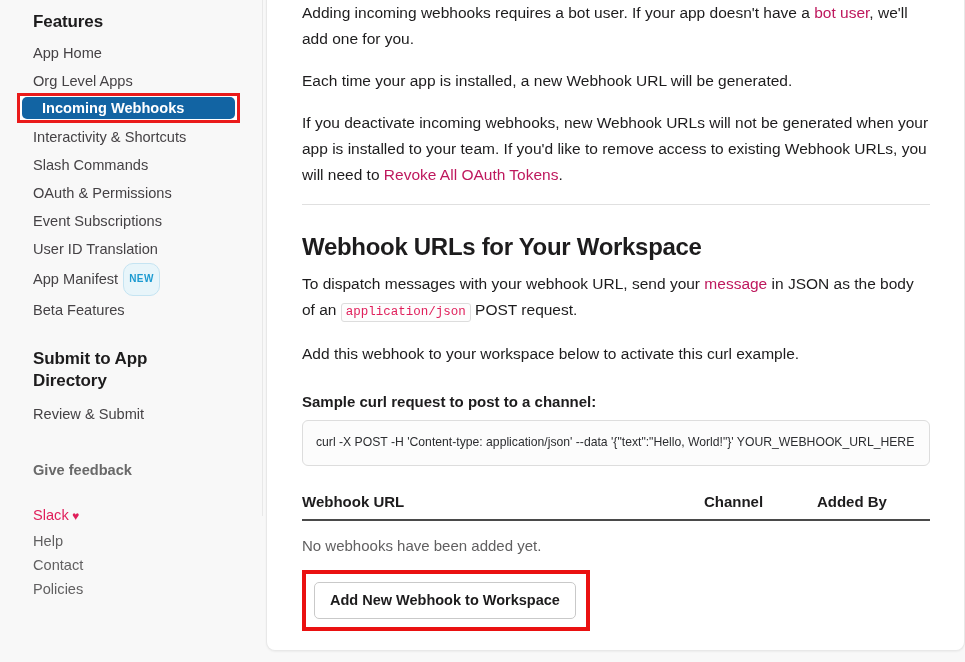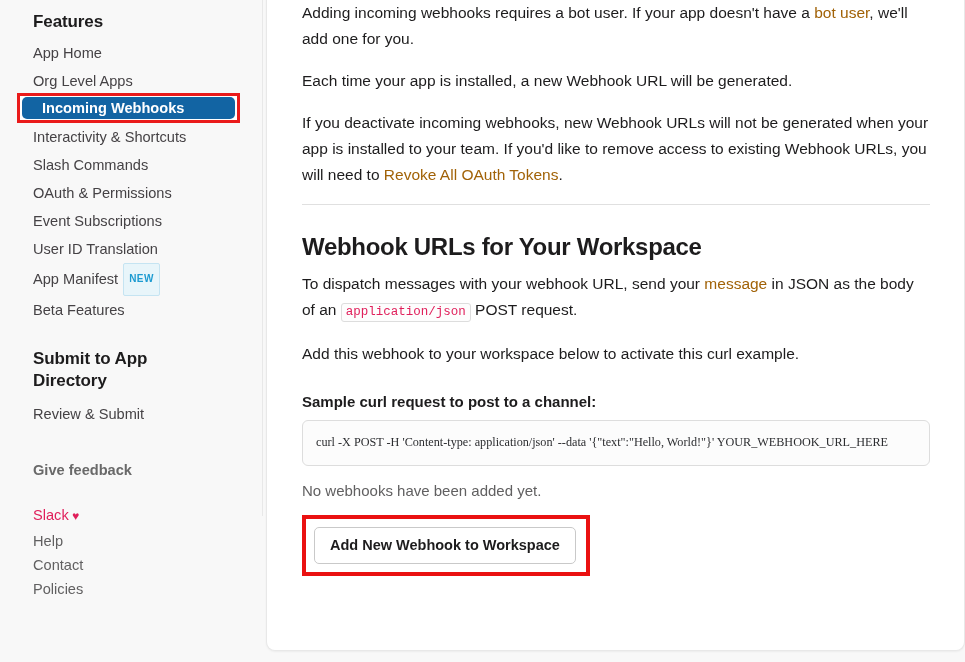--- a/index.html
+++ b/index.html
@@ -73,21 +73,21 @@
   }
 
   .badge-new {
     display: inline-block;
     font-size: 10px;
     font-weight: bold;
     letter-spacing: 0.4px;
     color: #1d9bd1;
     background: #e8f5fa;
     border: 1px solid #c5e4f2;
-    border-radius: 2px;
+    border-radius: 10px;
     padding: 1px 5px 2px 5px;
     vertical-align: 2px;
     margin-left: 5px;
   }
 
   .nav-muted {
     display: block;
     font-size: 14.6px;
     color: #696969;
     line-height: 28px;
@@ -125,21 +125,21 @@
   #content-inner {
     padding: 14px 34px 0 35px;
   }
   p.body-text {
     font-size: 15.5px;
     line-height: 26px;
     color: #1d1c1d;
     margin: 0 0 16px 0;
   }
   p.body-text.first { margin-top: 0; }
-  a.inline-link { color: #a16207; text-decoration: none; }
+  a.inline-link { color: #be185d; text-decoration: none; }
 
   .divider {
     height: 1px;
     background: #e0e0e0;
     margin: 16px 0 0 0;
   }
 
   h2.section-heading {
     font-size: 24px;
     font-weight: bold;
@@ -160,21 +160,21 @@
   }
 
   .label-strong {
     font-size: 15px;
     font-weight: bold;
     color: #1d1c1d;
     margin: 26px 0 10px 0;
   }
 
   pre.code-block {
-    font-family: Liberation Serif, serif;
+    font-family: Liberation Sans, sans-serif;
     font-size: 12.2px;
     line-height: 19px;
     color: #2c2d30;
     background: #fcfcfc;
     border: 1px solid #dddddd;
     border-radius: 6px;
     margin: 0;
     padding: 12px 13px 13px 13px;
     white-space: pre-wrap;
     word-break: break-word;
@@ -290,20 +290,29 @@
       <h2 class="section-heading">Webhook URLs for Your Workspace</h2>
 
       <p class="body-text"><span>To dispatch messages with your webhook URL, send your </span><a class="inline-link" href="#">message</a><span> in JSON as the body of an </span><code class="inline-code">application/json</code><span> POST request.</span></p>
 
       <p class="body-text" style="margin-bottom:0;">Add this webhook to your workspace below to activate this curl example.</p>
 
       <div class="label-strong">Sample curl request to post to a channel:</div>
 
       <pre class="code-block">curl -X POST -H 'Content-type: application/json' --data '{"text":"Hello, World!"}' YOUR_WEBHOOK_URL_HERE</pre>
 
+      <table class="wh-table">
+        <thead>
+          <tr>
+            <th class="col-url">Webhook URL</th>
+            <th class="col-chan">Channel</th>
+            <th class="col-added">Added By</th>
+          </tr>
+        </thead>
+      </table>
 
       <p class="empty-msg">No webhooks have been added yet.</p>
 
       <div id="button-wrap">
         <button id="add-webhook-button" type="button">Add New Webhook to Workspace</button>
       </div>
 
     </div>
   </main>
 

